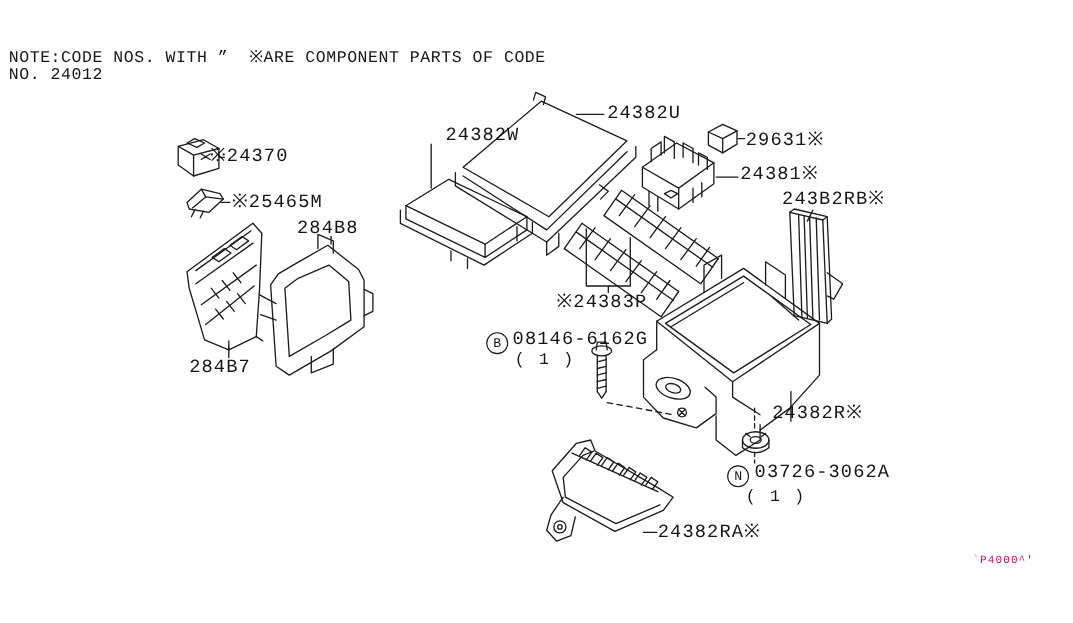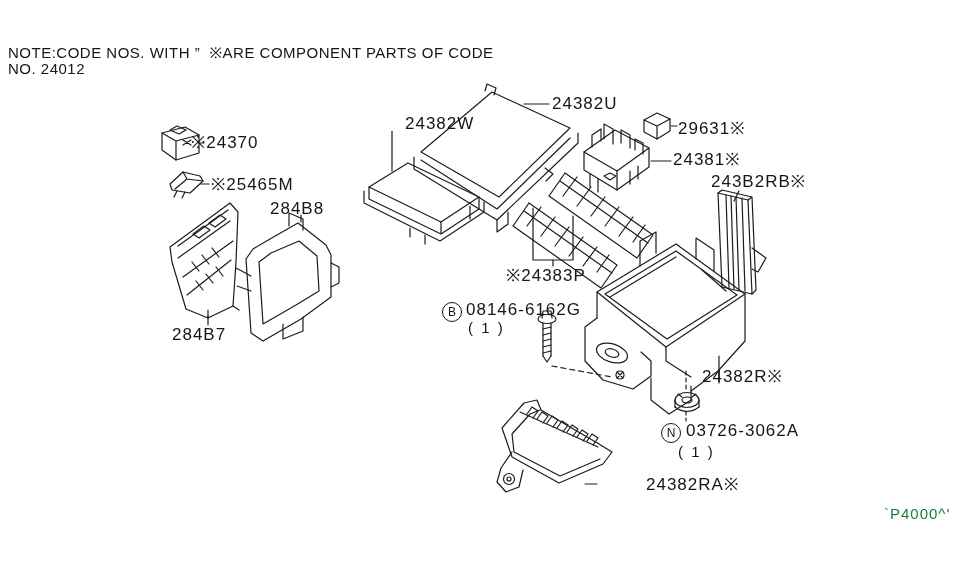--- a/index.html
+++ b/index.html
@@ -1,34 +1,34 @@
 <!DOCTYPE html>
 <html><head>
 <meta charset="utf-8">
 <style>
   html,body{margin:0;padding:0;background:#ffffff;}
   #stage{
     position:relative;width:975px;height:534px;background:#ffffff;overflow:hidden;
-    font-family:Liberation Sans, sans-serif;color:#161616;
+    font-family:Liberation Mono, monospace;color:#161616;
   }
   svg{position:absolute;left:0;top:0;}
   .lbl{
     position:absolute;font-size:17px;letter-spacing:1px;white-space:pre;
     color:#161616;line-height:1;
   }
   .note{
     position:absolute;font-size:15px;letter-spacing:.5px;white-space:pre;line-height:17px;
   }
   .qty{font-size:15px;letter-spacing:2px;}
   .circle-letter{
     position:absolute;width:18px;height:18px;border:1.6px solid #161616;border-radius:50%;
     display:flex;align-items:center;justify-content:center;font-size:12px;line-height:1;
     letter-spacing:0;
   }
-  .watermark{position:absolute;font-size:15px;letter-spacing:1px;color:#15803d;white-space:pre;}
+  .watermark{position:absolute;font-size:10px;letter-spacing:1px;color:#be185d;white-space:pre;}
 </style>
 </head>
 <body>
 
 <div id="stage">
 
   <svg width="975" height="566" viewBox="0 0 975 566">
     <g stroke="#1c1c1c" fill="none" stroke-width="1.2" stroke-linejoin="round" stroke-linecap="round">
 
       <g>
@@ -180,21 +180,21 @@
   <div class="lbl" style="left:211px;top:176px;">※25465M</div>
   <div class="lbl" style="left:270px;top:200px;">284B8</div>
   <div class="lbl" style="left:172px;top:326px;">284B7</div>
   <div class="lbl" style="left:357px;top:115px;margin-left:48px;">24382W</div>
   <div class="lbl" style="left:552px;top:95px;">24382U</div>
   <div class="lbl" style="left:678px;top:120px;">29631※</div>
   <div class="lbl" style="left:673px;top:151px;">24381※</div>
   <div class="lbl" style="left:711px;top:173px;">243B2RB※</div>
   <div class="lbl" style="left:506px;top:267px;">※24383P</div>
   <div class="lbl" style="left:702px;top:368px;">24382R※</div>
-  <div class="lbl" style="left:598px;top:476px;margin-left:48px;">24382RA※</div>
+  <div class="lbl" style="left:598px;top:476px;">24382RA※</div>
 
   <div class="circle-letter" style="left:442px;top:302px;">B</div>
   <div class="lbl" style="left:466px;top:301px;">08146-6162G</div>
   <div class="lbl qty" style="left:468px;top:320px;">( 1 )</div>
 
   <div class="circle-letter" style="left:661px;top:423px;">N</div>
   <div class="lbl" style="left:686px;top:422px;">03726-3062A</div>
   <div class="lbl qty" style="left:678px;top:444px;">( 1 )</div>
 
   <div class="watermark" style="left:884px;top:505px;">`P4000^'</div>

